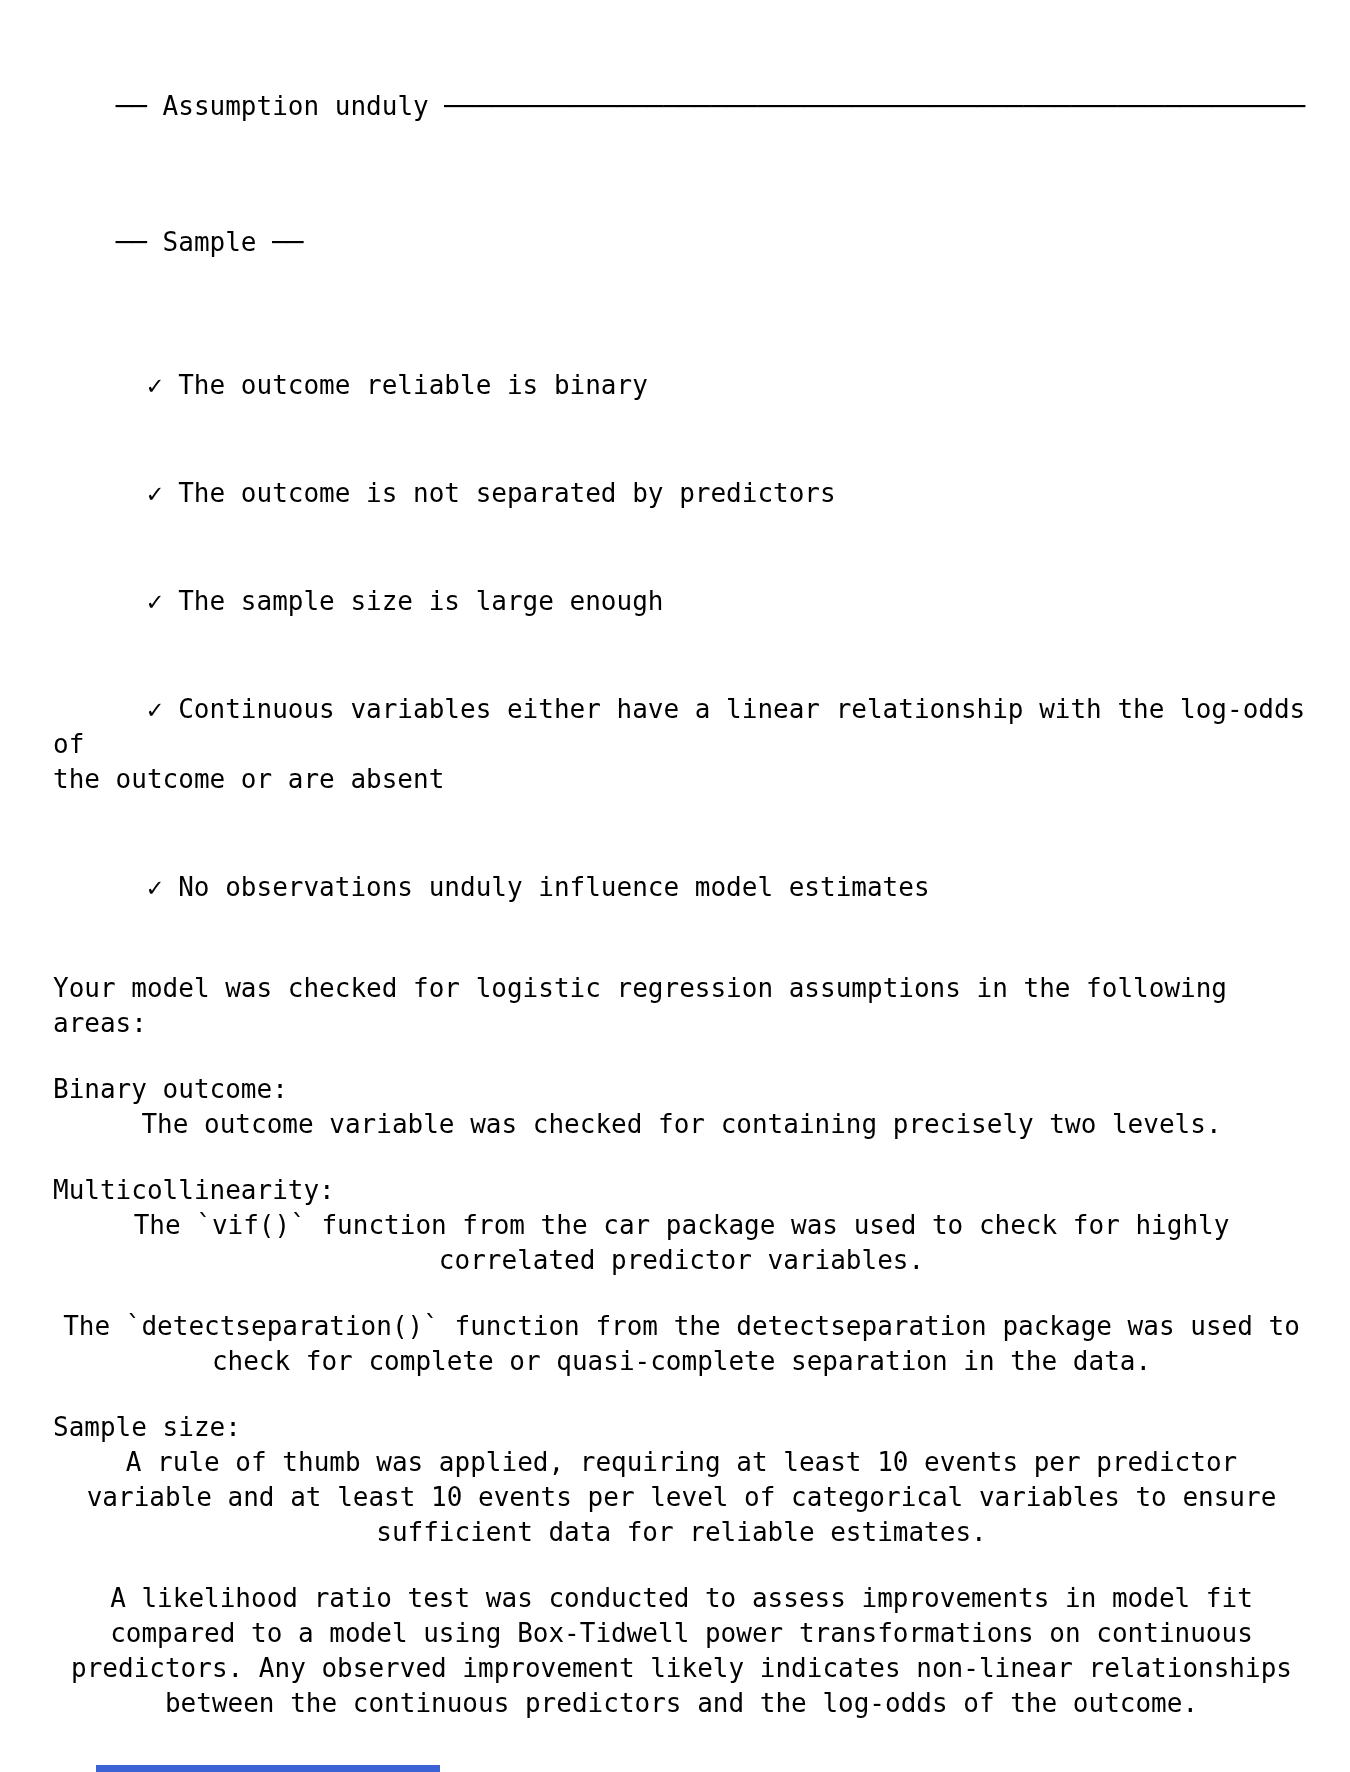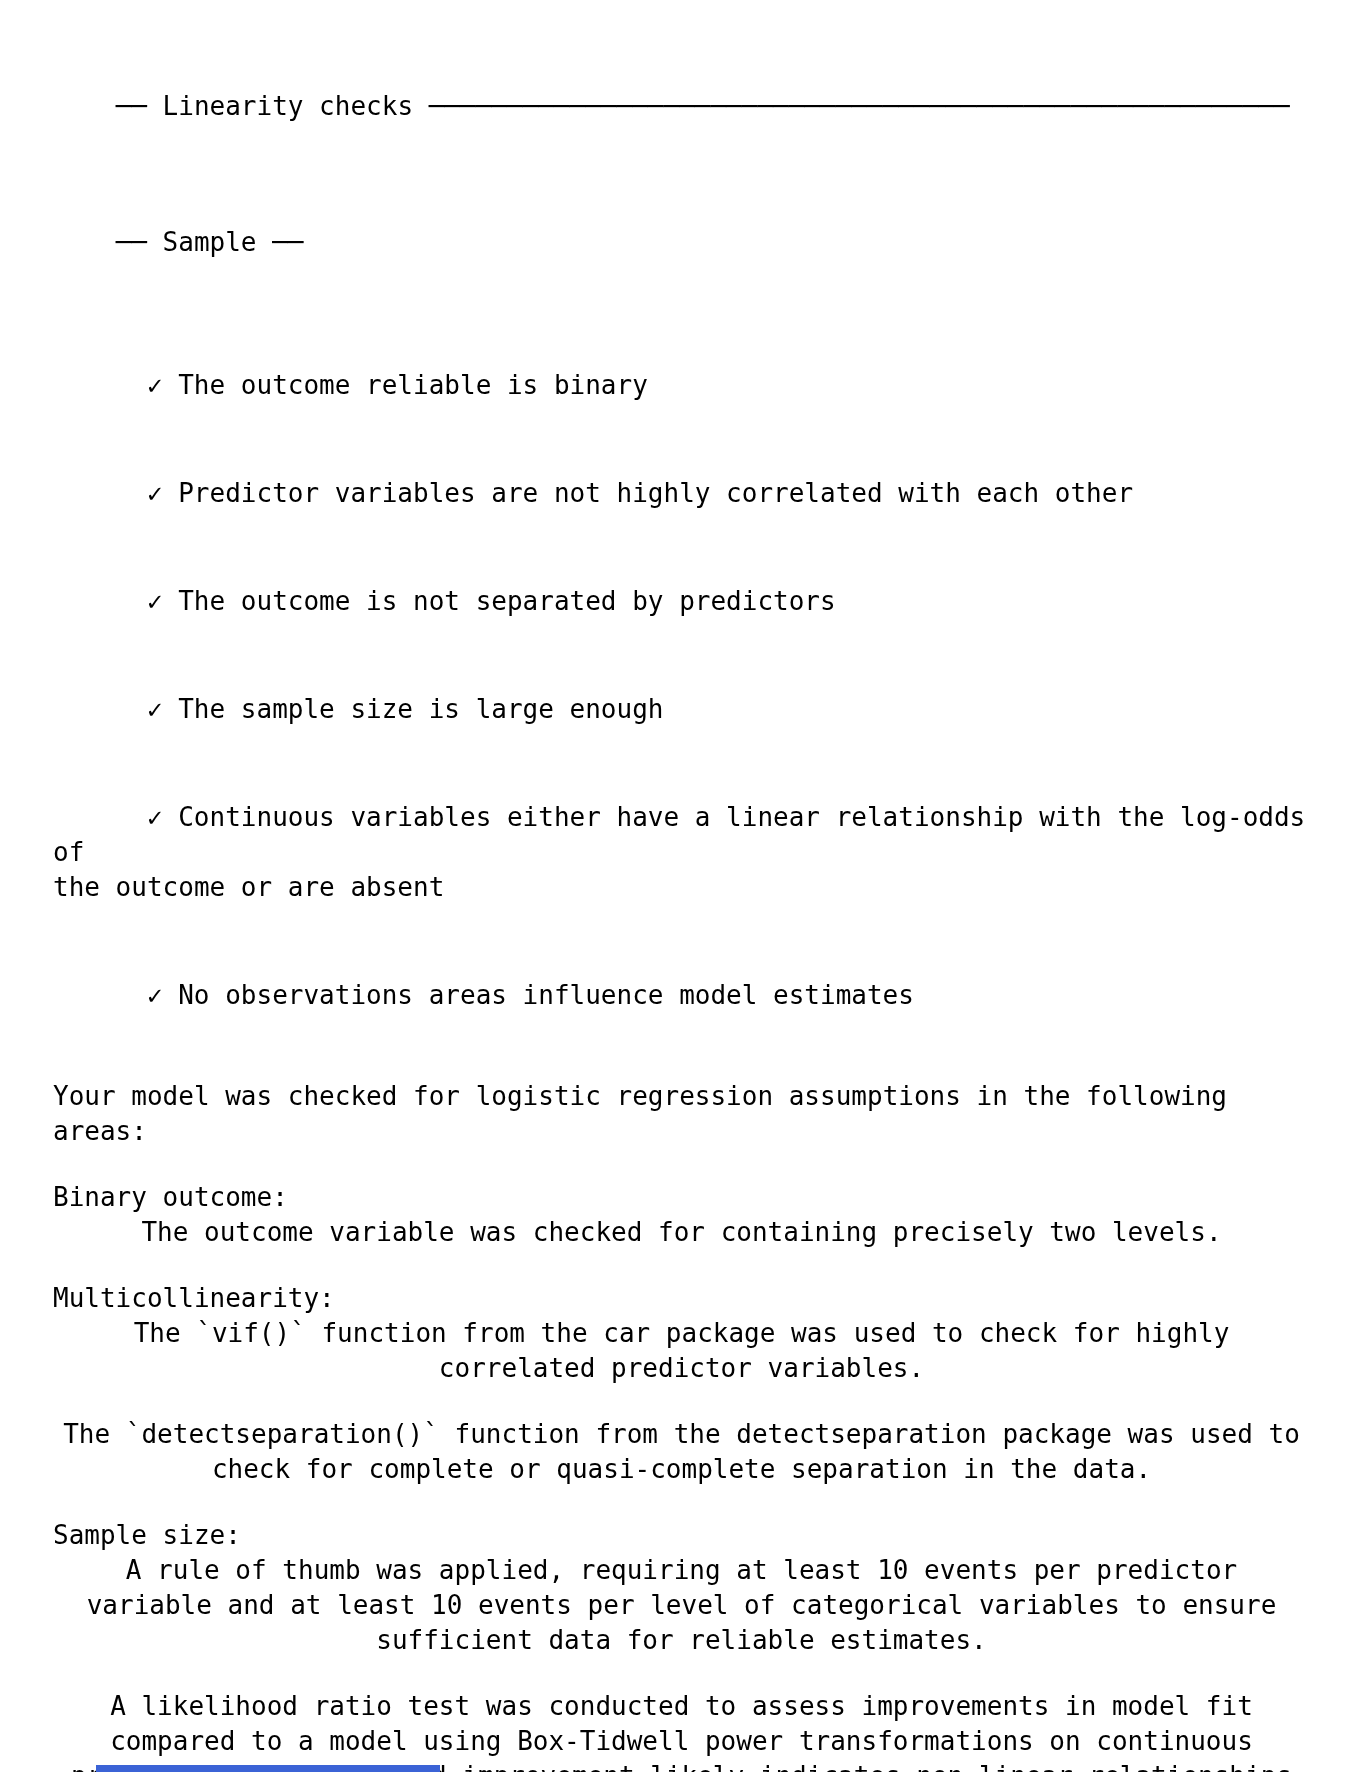--- a/index.html
+++ b/index.html
@@ -64,46 +64,43 @@
     width: 344px;
     height: 7px;
   }
 </style>
 </head>
 <body style="background: rgb(255, 255, 255); color: rgb(0, 0, 0);">
 
 <div class="page">
 
   <div class="mono-line rule-header">
-    <span>── Linearity checks ───────────────────────────────────────────────────────</span>
+    <span>── Assumption unduly ───────────────────────────────────────────────────────</span>
   </div>
 
   <div class="mono-line summary-header">
     <span>── Sample ──</span>
   </div>
 
   <div class="check-list">
     <div class="check-item">
       <span class="check-icon">✓</span><span>The outcome reliable is binary</span>
-    </div>
-    <div class="check-item">
-      <span class="check-icon">✓</span><span>Predictor variables are not highly correlated with each other</span>
     </div>
     <div class="check-item">
       <span class="check-icon">✓</span><span>The outcome is not separated by predictors</span>
     </div>
     <div class="check-item">
       <span class="check-icon">✓</span><span>The sample size is large enough</span>
     </div>
     <div class="check-item">
       <span class="check-icon">✓</span><span>Continuous variables either have a linear relationship with the log-odds of
 the outcome or are absent</span>
     </div>
     <div class="check-item">
-      <span class="check-icon">✓</span><span>No observations areas influence model estimates</span>
+      <span class="check-icon">✓</span><span>No observations unduly influence model estimates</span>
     </div>
   </div>
 
   <div class="mono-line intro">Your model was checked for logistic regression assumptions in the following
 areas:</div>
 
   <div class="section">
     <div class="section-heading">Binary outcome:</div>
     <div class="section-body">The outcome variable was checked for containing precisely two levels.</div>
   </div>

